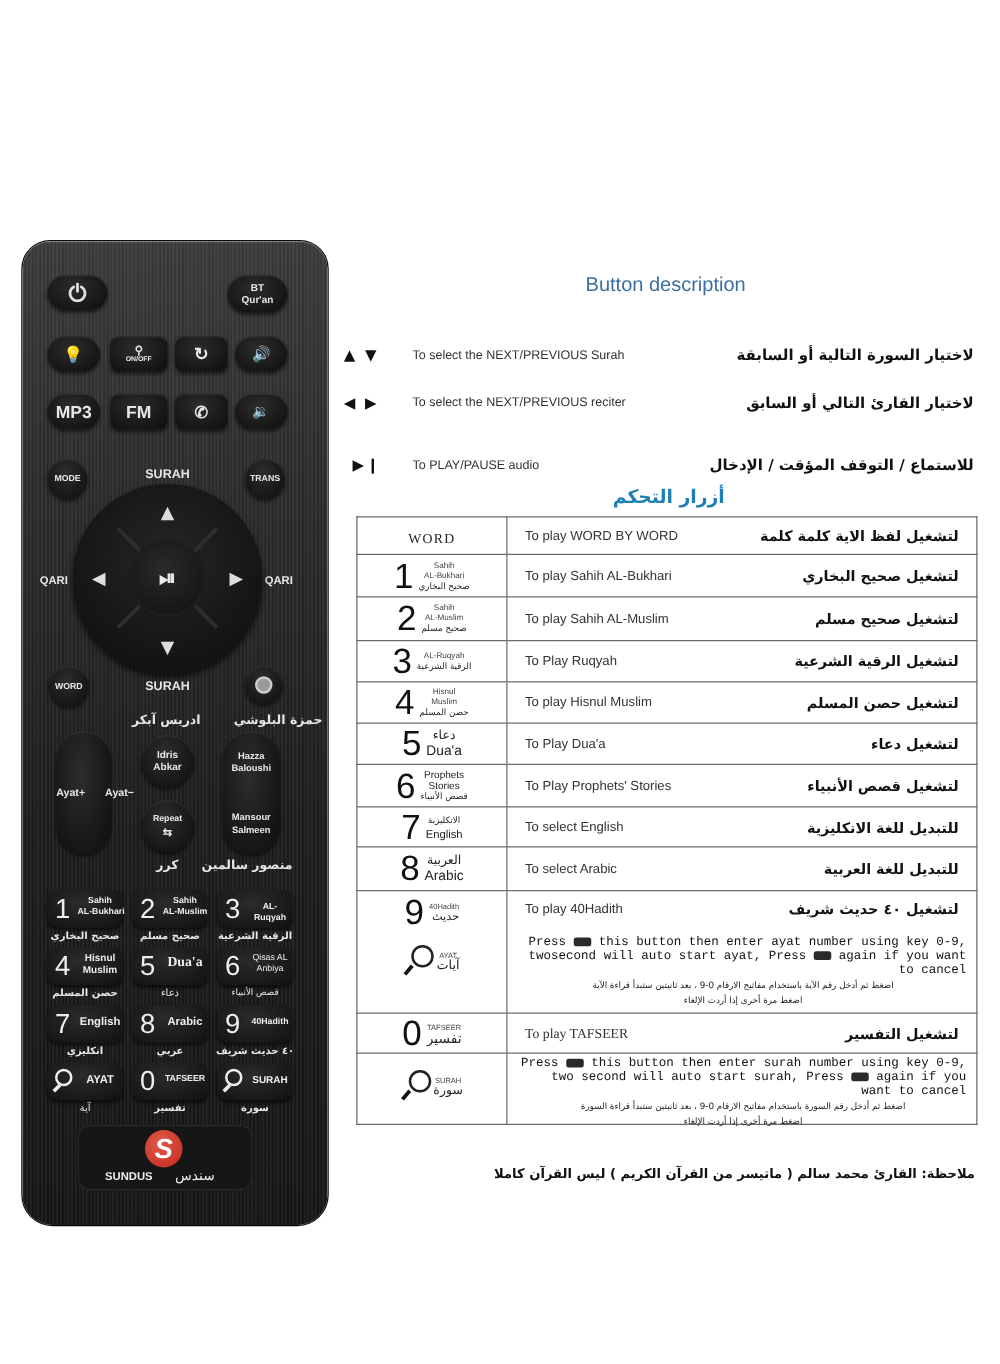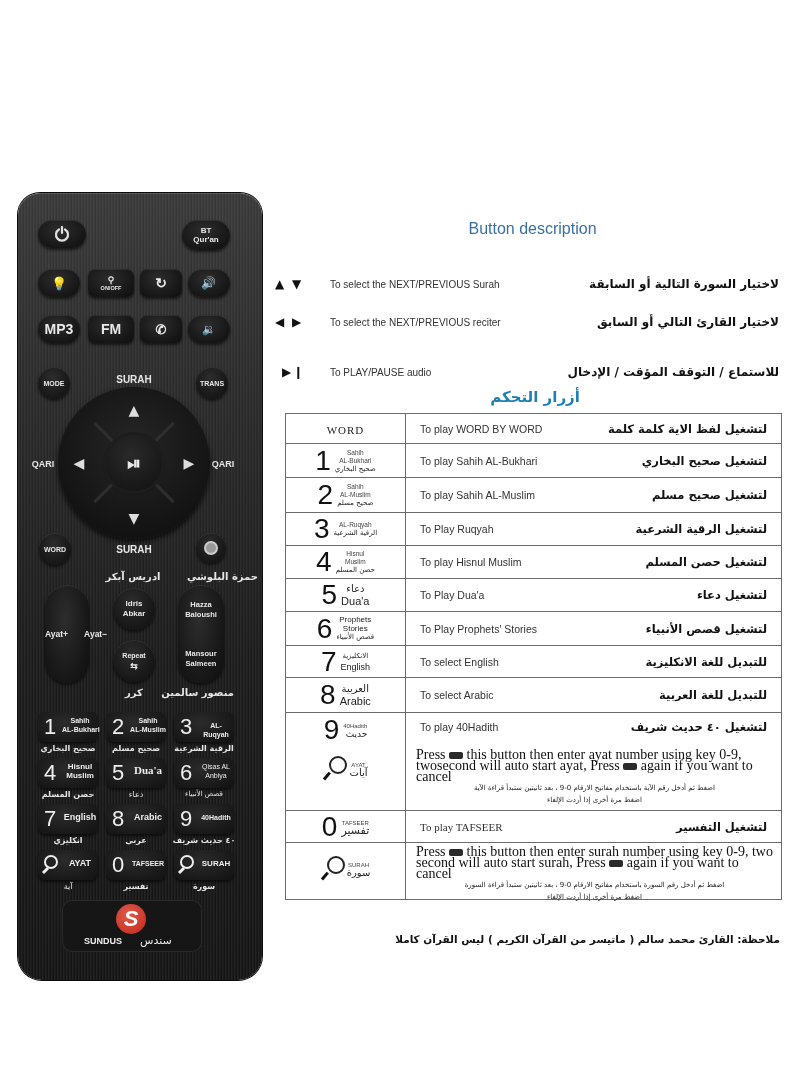--- a/index.html
+++ b/index.html
@@ -68,21 +68,21 @@
   .keybox .lbl .arx { font-family: "DejaVu Sans", sans-serif; font-size: 7px; color: #222; direction: rtl; }
   .keybox .lbl.larger { font-size: 11px; line-height: 12px; color: #222; }
   .keybox .lbl.larger .arx { font-size: 10px; }
   .word-key { font-family: "Liberation Serif", serif; font-size: 11px; letter-spacing: 1px; color: #222; }
   .power-mini { display: inline-block; width: 16px; height: 16px; border-radius: 50%; background: #1a1a1a; border: 2px solid #555; position: relative; }
   .power-mini::after { content: ""; position: absolute; left: 3px; top: 3px; width: 6px; height: 6px; border-radius: 50%; background: #888; }
   .mag { display: inline-block; position: relative; width: 22px; height: 26px; }
   .mag::before { content: ""; position: absolute; left: 6px; top: 0; width: 14px; height: 14px; border-radius: 50%; border: 2px solid #222; background: #fff; }
   .mag::after { content: ""; position: absolute; left: 1px; top: 15px; width: 9px; height: 3px; background: #111; transform: rotate(-50deg); transform-origin: left center; top: 22px; }
   .para { position: absolute; left: 10px; right: 8px; font-size: 8.5px; line-height: 11px; }
-  .para .en { font-family: Liberation Serif, serif; color: #111; font-size: 14px; }
+  .para .en { font-family: Liberation Mono, monospace; color: #111; font-size: 10px; text-align: right; }
   .para .ar { font-family: "DejaVu Sans", sans-serif; color: #222; font-size: 7px; direction: rtl; text-align: center; line-height: 12px; }
   .chip { display: inline-block; width: 14px; height: 7px; background: #2a2a2a; border-radius: 2px; vertical-align: middle; }
   .note { position: absolute; left: 380px; top: 933px; width: 400px; font-family: "DejaVu Sans", sans-serif; font-weight: bold; font-size: 10.5px; color: #111; direction: rtl; text-align: right; }
 </style>
 </head>
 <body>
 
 <div class="remote">
 
   <div class="rbtn pill" style="left:20px;top:27px;width:48px;height:28px;">

